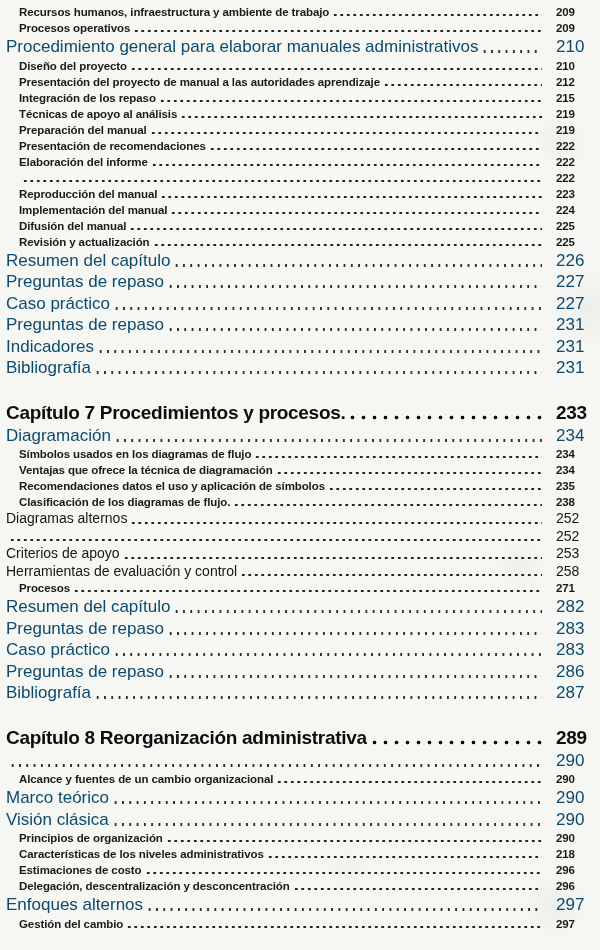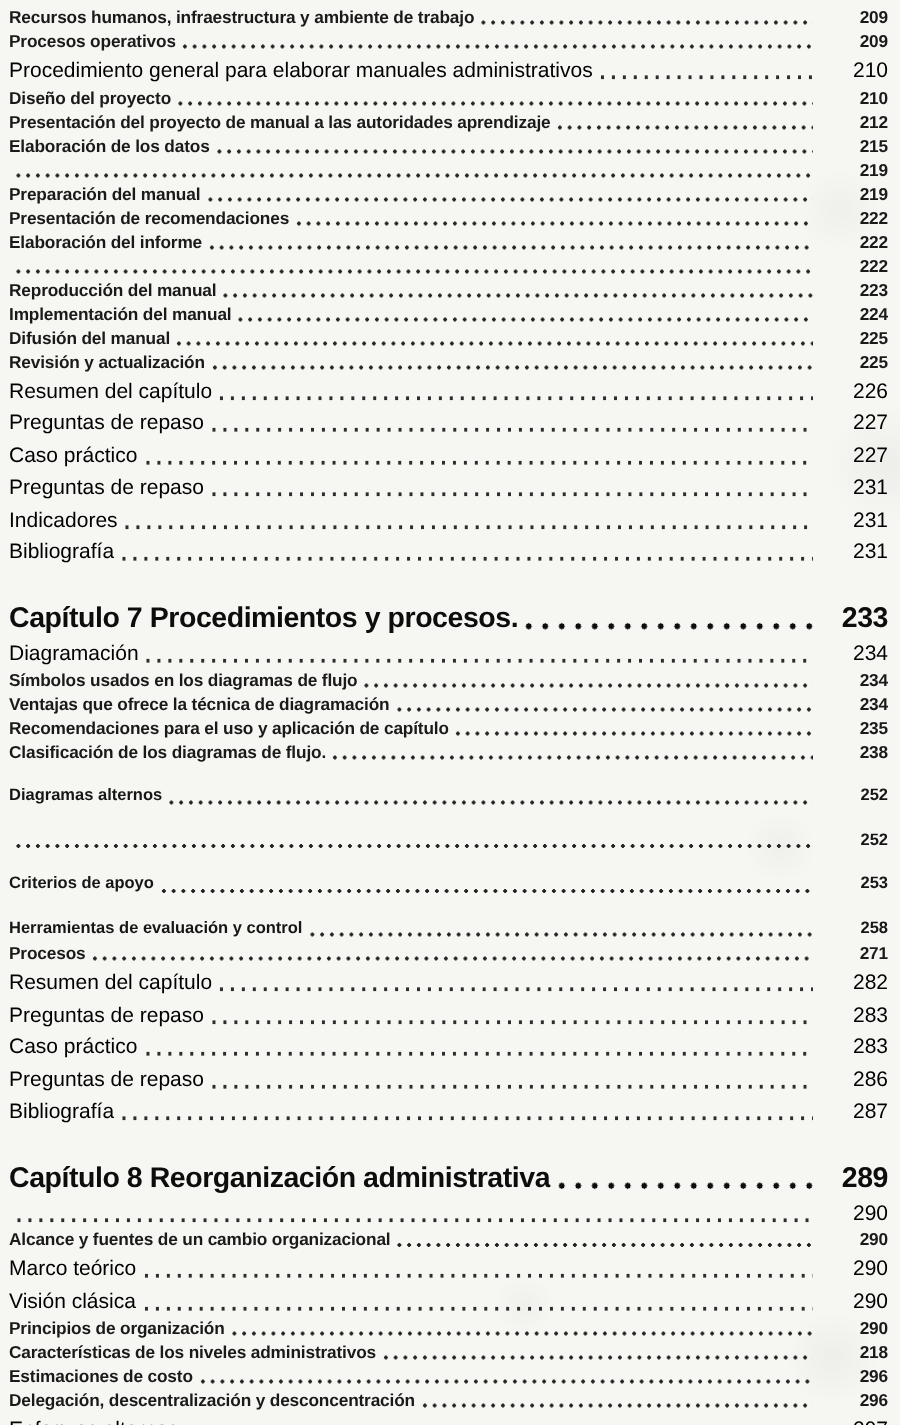--- a/index.html
+++ b/index.html
@@ -11,34 +11,34 @@
     background-image:
       radial-gradient(circle 40px at 560px 140px, rgba(120,120,118,0.06), rgba(0,0,0,0) 70%),
       radial-gradient(circle 55px at 590px 310px, rgba(120,120,118,0.07), rgba(0,0,0,0) 70%),
       radial-gradient(circle 35px at 520px 565px, rgba(120,120,118,0.06), rgba(0,0,0,0) 70%),
       radial-gradient(circle 45px at 555px 905px, rgba(120,120,118,0.07), rgba(0,0,0,0) 70%),
       radial-gradient(circle 30px at 350px 870px, rgba(120,120,118,0.05), rgba(0,0,0,0) 70%);
   }
   .page{padding:4px 8px 0 6px;}
   .row{display:flex;align-items:baseline;}
   .row .t{white-space:nowrap;overflow:hidden;flex:0 1 auto;}
-  .row .p{flex:0 0 36px;text-align:right;white-space:nowrap;}
+  .row .p{flex:0 0 36px;text-align:left;white-space:nowrap;}
   .row .leader{
     flex:1 1 8px;min-width:8px;align-self:flex-end;height:4px;
     margin:0 14px 3px 3px;
     background-image:radial-gradient(circle, #242424 1.1px, rgba(0,0,0,0) 1.25px);
     background-size:6.5px 4px;background-repeat:repeat-x;background-position:0 50%;
   }
   
-  .row.sub{font-size:11.5px;font-weight:700;line-height:16px;letter-spacing:-0.1px;}
+  .row.sub{font-size:11.5px;font-weight:700;line-height:16px;letter-spacing:-0.1px;margin-left:13px;}
   
-  .row.submd{font-size:11px;font-weight:700;line-height:17.5px;color:#161616;margin-top:12px;}
+  .row.submd{font-size:14px;font-weight:400;line-height:17.5px;color:#161616;}
   .row.submd .leader{margin-bottom:3px;}
   
-  .row.section{font-size:14px;font-weight:400;line-height:21.5px;color:#000000;}
+  .row.section{font-size:17px;font-weight:400;line-height:21.5px;color:#0c4a6e;}
   .row.section .leader{
     margin:0 14px 3.5px 3px;height:5px;
     background-image:radial-gradient(circle, #2d2d2d 1.2px, rgba(0,0,0,0) 1.35px);
     background-size:7.3px 5px;
   }
   
   .row.chapter{font-size:19px;font-weight:700;line-height:24px;margin-top:22px;color:#0d0d0d;letter-spacing:-0.3px;}
   .row.chapter .leader{
     margin:0 12px 4px 2px;height:7px;
     background-image:radial-gradient(circle, #0d0d0d 1.9px, rgba(0,0,0,0) 2.05px);
@@ -74,26 +74,27 @@
     <span class="p">210</span>
   </div>
 
   <div class="row sub">
     <span class="t">Presentación del proyecto de manual a las autoridades aprendizaje</span>
     <span class="leader"></span>
     <span class="p">212</span>
   </div>
 
   <div class="row sub">
-    <span class="t">Elaboración de los datos</span>
+    <span class="t">Integración de los repaso</span>
     <span class="leader"></span>
     <span class="p">215</span>
   </div>
 
   <div class="row sub">
+    <span class="t">Técnicas de apoyo al análisis</span>
     <span class="leader"></span>
     <span class="p">219</span>
   </div>
 
   <div class="row sub">
     <span class="t">Preparación del manual</span>
     <span class="leader"></span>
     <span class="p">219</span>
   </div>
 
@@ -192,21 +193,21 @@
     <span class="p">234</span>
   </div>
 
   <div class="row sub">
     <span class="t">Ventajas que ofrece la técnica de diagramación</span>
     <span class="leader"></span>
     <span class="p">234</span>
   </div>
 
   <div class="row sub">
-    <span class="t">Recomendaciones para el uso y aplicación de capítulo</span>
+    <span class="t">Recomendaciones datos el uso y aplicación de símbolos</span>
     <span class="leader"></span>
     <span class="p">235</span>
   </div>
 
   <div class="row sub">
     <span class="t">Clasificación de los diagramas de flujo.</span>
     <span class="leader"></span>
     <span class="p">238</span>
   </div>
 

